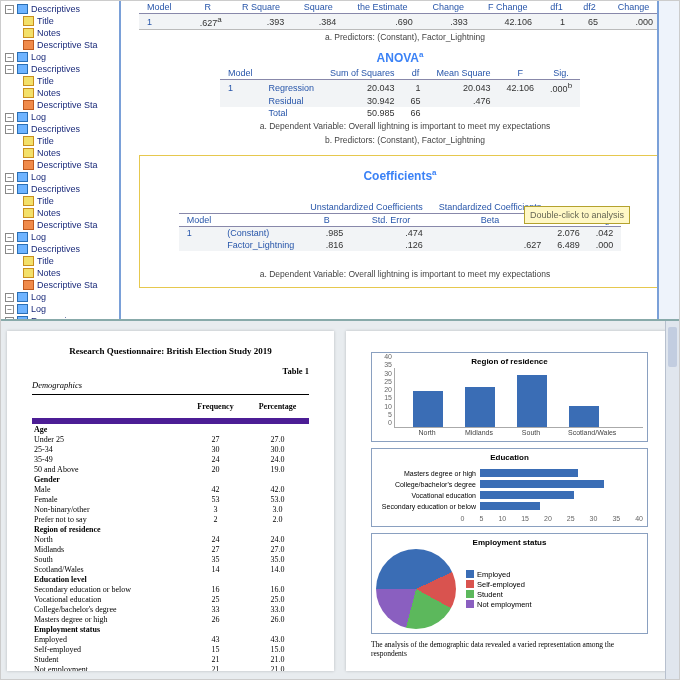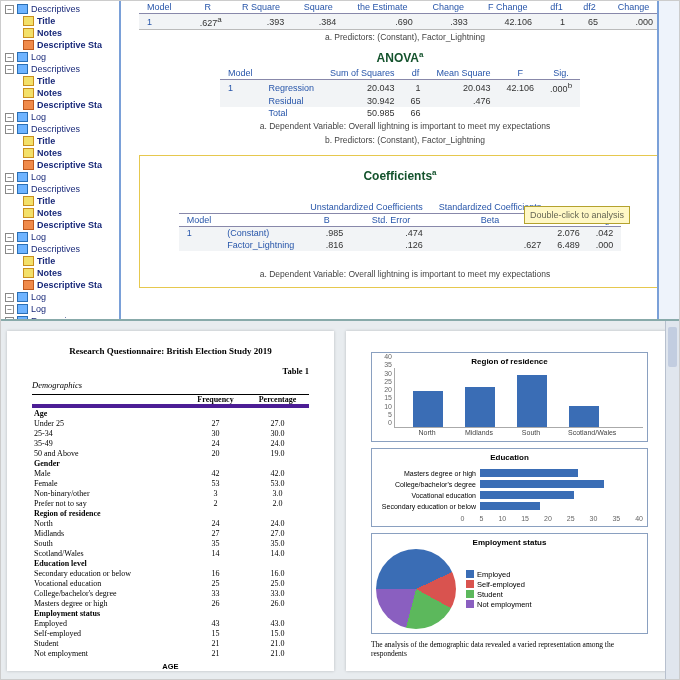--- a/index.html
+++ b/index.html
@@ -8,46 +8,46 @@
   
   .spss { display:flex; height:320px; border-bottom:2px solid #8aa; background:#eef3fb; }
   .tree { width:120px; background:#fff; border-right:2px solid #7aa0d8; overflow:hidden; padding:2px 0 2px 2px; font-size:9px; color:#2a2a7a; }
   .tnode { display:flex; align-items:center; gap:3px; padding:1px 0 1px 2px; white-space:nowrap; }
   .tnode .box { width:9px; height:9px; border:1px solid #888; background:#fff; font-size:8px; line-height:8px; text-align:center; color:#555;}
   .tnode .ic { width:11px; height:10px; background:#f6d26b; border:1px solid #c98f1e; }
   .tnode .ic.folder { background:#6fb4ff; border-color:#2a6fb5;}
   .tnode .ic.note { background:#f3e06a; position:relative;}
   .tnode .ic.stat { background:#f08b4b; border-color:#c05a20;}
   .tnode .lbl { color:#1a2a7a;}
-  .sub { margin-left:18px;font-weight:bold;}
+  .sub { margin-left:18px;}
   .output { flex:1; background:#fff; overflow:hidden; position:relative; padding:0 18px;}
   .output::after{content:"";position:absolute;top:0;bottom:0;right:0;width:20px;background:#eef3fb; border-left:2px solid #7aa0d8;}
   .scrollbar{position:absolute; right:6px; top:6px; bottom:6px; width:8px; background:#dbe6f5; border:1px solid #9bb6dc;}
   
   table.spss-tbl { border-collapse:collapse; font-size:9px; color:#333; }
   .spss-tbl th, .spss-tbl td { border:0; padding:1px 8px; text-align:right; }
   .spss-tbl .lbl { text-align:left; }
   .spss-tbl thead th { color:#2856aa; font-weight:normal; border-bottom:1px solid #88a; text-align:center;}
   .spss-tbl .rowhdr { color:#2856aa; text-align:left;}
   .foot { font-size:8.5px; color:#444; padding:2px 0 2px 10px; text-align:center;}
-  .sect-title { text-align:center; color:#14532d; font-weight:bold; font-size:12px; padding:6px 0 2px;}
+  .sect-title { text-align:center; color:#3b82f6; font-weight:bold; font-size:12px; padding:6px 0 2px;}
   .sup { font-size:8px; vertical-align:super;}
   .coef-wrap { border:1px solid #e6c84e; padding:6px; margin-top:8px; position:relative;}
   .tooltip { position:absolute; right:30px; top:50px; background:#fff8c6; border:1px solid #b4a22e; padding:3px 5px; font-size:9px; color:#665;}
   .toprow td{border-bottom:1px solid #bbb;}
   .light-row td{background:#f2f4f6;}
 
   
   .doc { display:flex; height:360px; background:#e8ecef; position:relative;}
   .page { background:#fff; margin:10px 6px; flex:1; padding:15px 25px; overflow:hidden; box-shadow:0 0 3px rgba(0,0,0,.2); position:relative;}
   .doc-title { text-align:center; font:bold 9px Georgia, serif; margin-bottom:10px;}
   .tbl-lbl { font:bold 8.5px Georgia, serif; margin:4px 0;text-align:right;}
   .tbl-sub { font:italic 8.5px Georgia, serif; margin:2px 0 4px;}
   table.demo { width:100%; border-collapse:collapse; font:8px Georgia, serif; }
-  table.demo th { border-top:1px solid #000; border-bottom:4px solid #4c1d95; font-weight:bold; text-align:center; padding:0 2px;margin-top:13px;}
+  table.demo th { border-top:1px solid #000; border-bottom:6px solid #4c1d95; font-weight:bold; text-align:center; padding:7px 2px;margin-top:13px;}
   table.demo th:first-child{text-align:left;}
   table.demo td { padding:0.5px 2px; text-align:center;}
   table.demo td:first-child { text-align:left;}
   table.demo .sect td { font-weight:bold; text-align:left;}
   
   .chart-box { border:1px solid #8aa0c0; margin:6px 0; padding:4px; }
   .chart-title { text-align:center; font:bold 8px Arial; margin-bottom:2px;}
   
   
   .bars { display:flex; align-items:flex-end; height:60px; gap:22px; padding:0 18px; border-left:1px solid #aaa; border-bottom:1px solid #aaa;}

